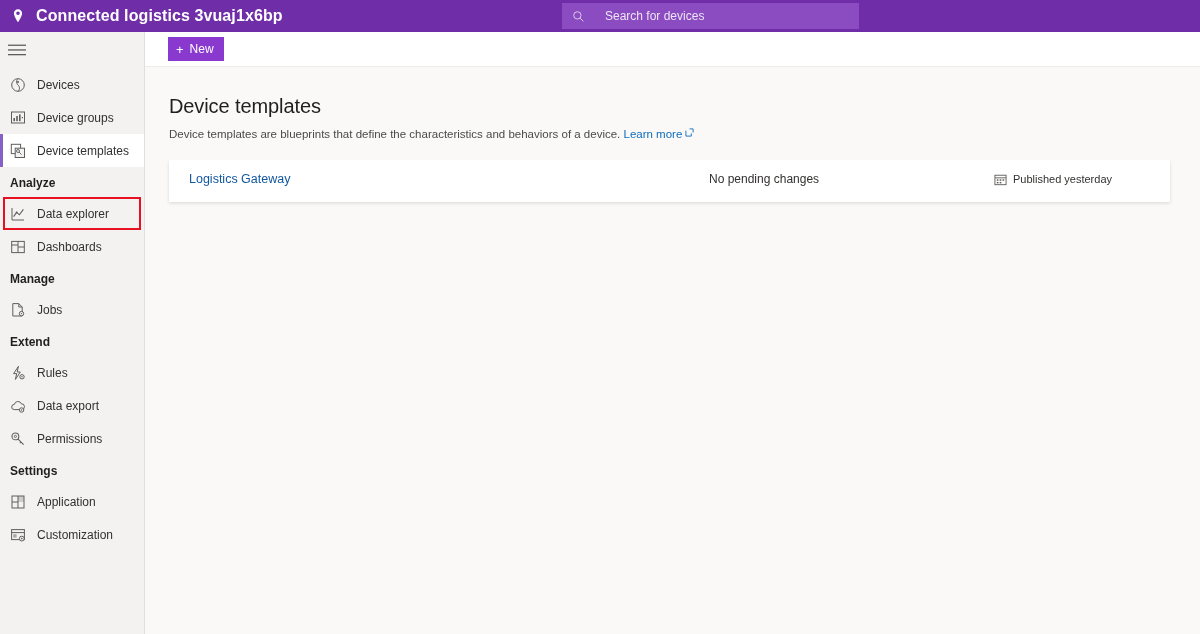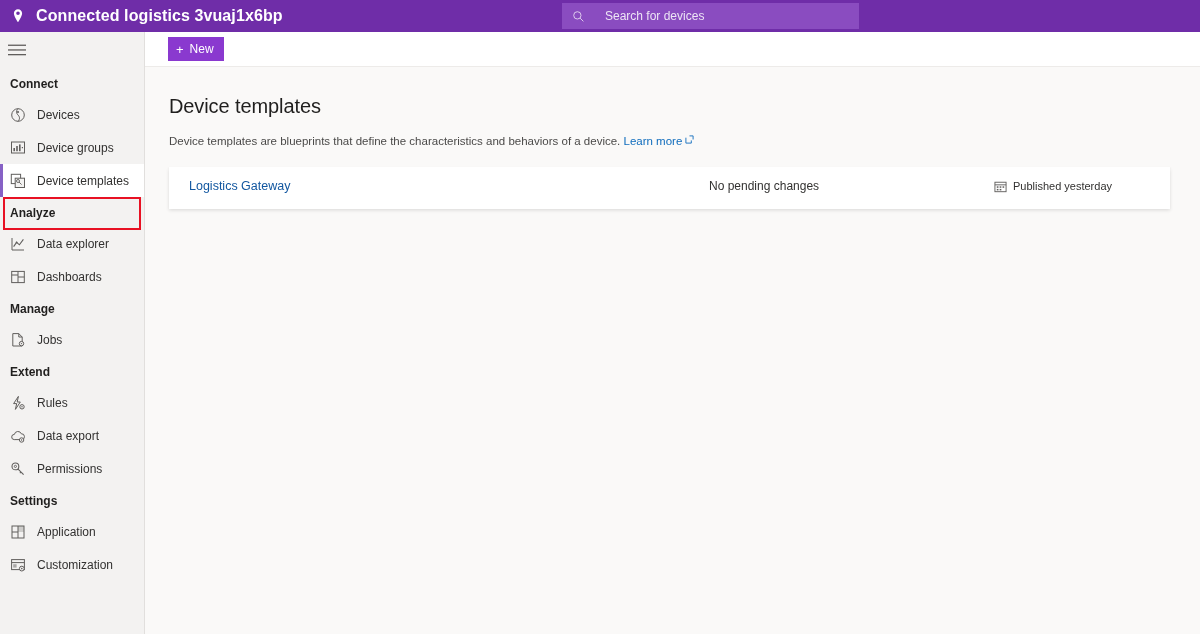--- a/index.html
+++ b/index.html
@@ -120,21 +120,21 @@
   .new-btn .plus { font-size: 13px; line-height: 1; }
 
   .content { padding: 26px 30px 0 24px; }
   .page-title {
     font-size: 20px; color: #201f1e;
     font-weight: normal;
     line-height: 26px;
     letter-spacing: -0.1px;
   }
   .page-desc {
-    margin-top: 14px;
+    margin-top: 7px;
     font-size: 11.5px; color: #4b4a49;
     line-height: 16px;
   }
   .page-desc a { color: #0f6cbd; text-decoration: none; }
   .ext-ico { width: 9px; height: 9px; vertical-align: 1px; margin-left: 3px; }
 
   
   .list { margin-top: 18px; }
   .list-row {
     height: 42px;
@@ -183,21 +183,20 @@
 <div class="sidebar">
 
   <div class="hamburger">
     <svg class="ham-lines" viewBox="0 0 18 12">
       <rect x="0" y="0.6" width="18" height="1.3" fill="#605e5c"></rect>
       <rect x="0" y="5.3" width="18" height="1.3" fill="#605e5c"></rect>
       <rect x="0" y="10" width="18" height="1.3" fill="#605e5c"></rect>
     </svg>
   </div>
 
-  <div class="nav-section">Connect</div>
   <div class="nav-item">
     <svg class="nav-ico" viewBox="0 0 16 16">
       <circle cx="8" cy="8" r="6.3" fill="none" stroke="#605e5c" stroke-width="1"></circle>
       <path d="M8 1.7c-2 2.2-2 4.2 0 6.3s2 4.1 0 6.3" fill="none" stroke="#605e5c" stroke-width="1"></path>
       <circle cx="8" cy="5" r="1.1" fill="#605e5c"></circle>
     </svg>
     <span class="nav-label">Devices</span>
   </div>
   <div class="nav-item">
     <svg class="nav-ico" viewBox="0 0 16 16">

